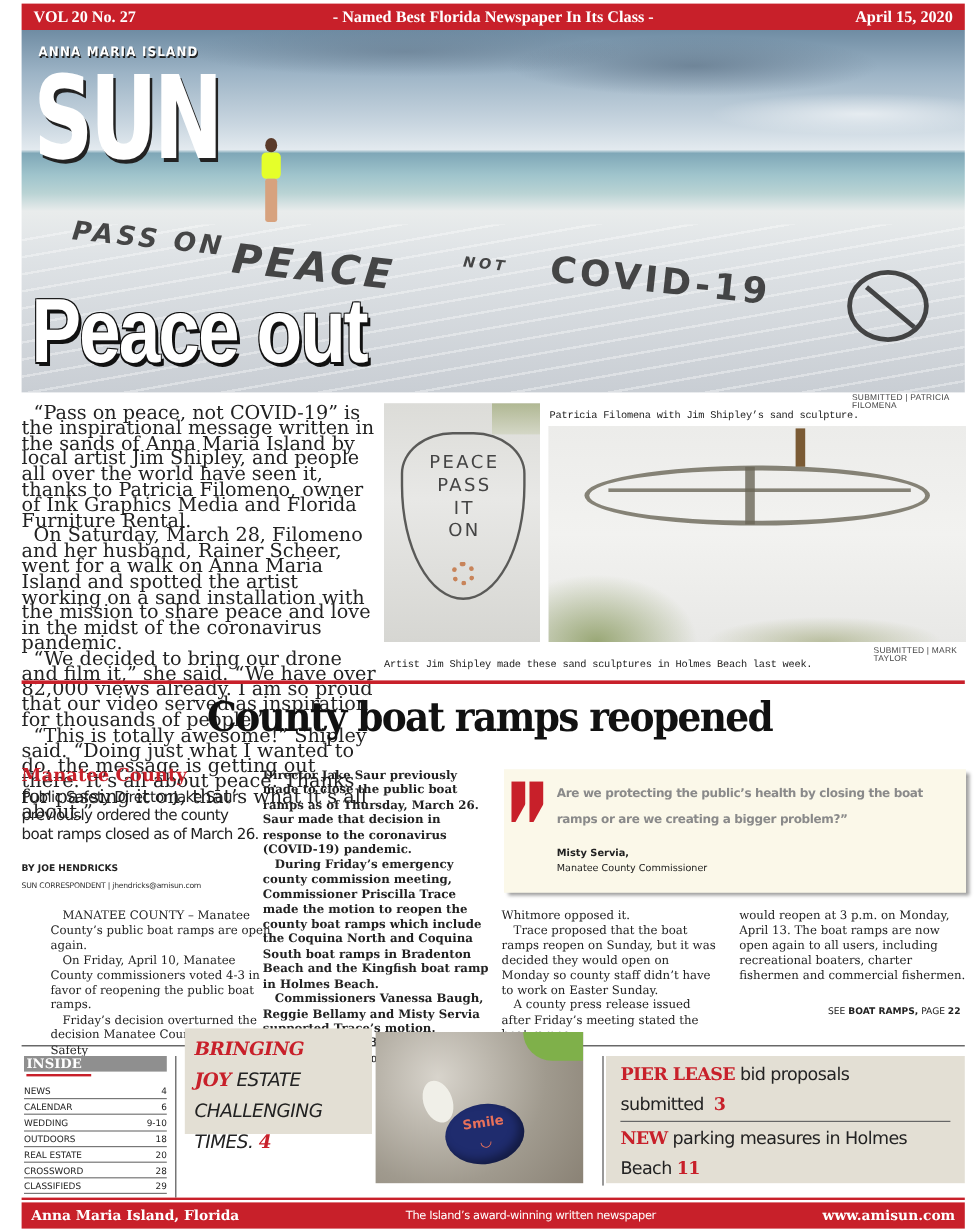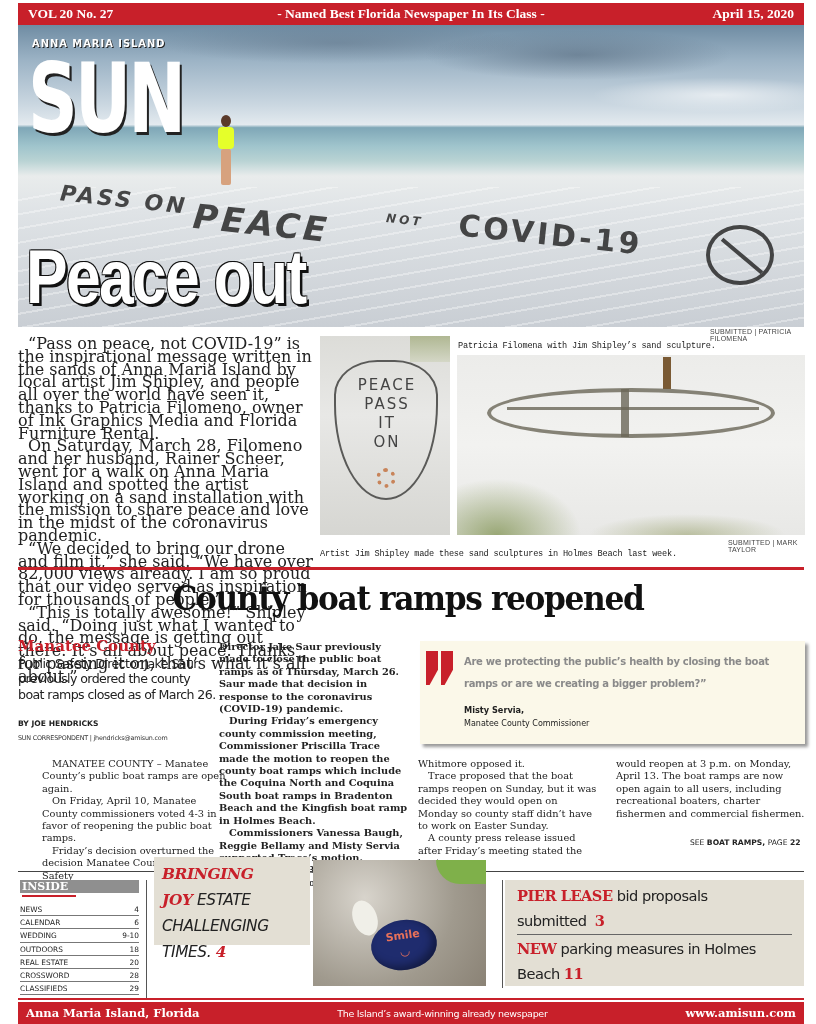--- a/index.html
+++ b/index.html
@@ -398,15 +398,15 @@
   <div>
     <div class="line"><span class="red-serif">NEW</span> <span>parking measures in Holmes</span></div>
     <div class="line"><span>Beach</span> <span class="red-serif">11</span></div>
   </div>
 </div>
 
 <div class="rule-red" style="top:998px; height:2px;"></div>
 
 <div class="footer">
   <span class="loc">Anna Maria Island, Florida</span>
-  <span class="tag">The Island’s award-winning already newspaper</span>
+  <span class="tag">The Island’s award-winning written newspaper</span>
   <span class="url">www.amisun.com</span>
 </div>
 
 </body></html>

